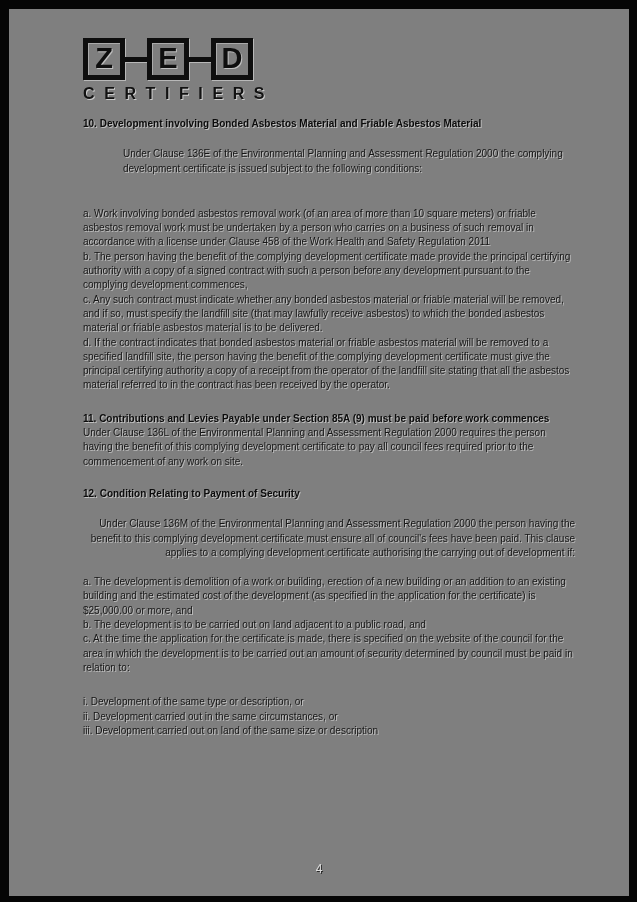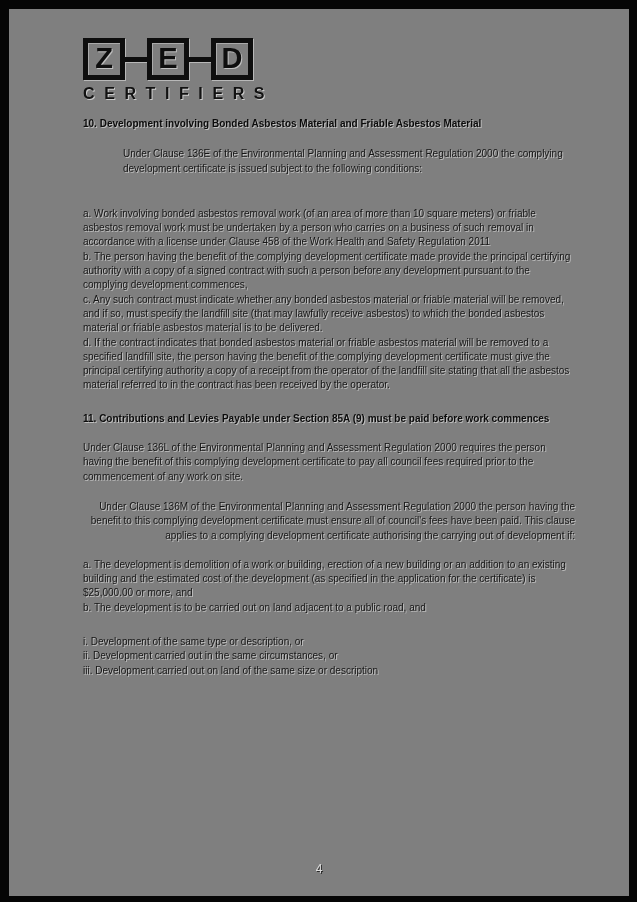--- a/index.html
+++ b/index.html
@@ -53,21 +53,21 @@
     text-shadow:1px 1px 0 rgba(255,255,255,0.5);
   }
   .heading{
     font-weight:bold;
     color:#0c0c0c;
   }
   .h10{margin-top:14px;}
   .p10-intro{margin-top:16px;margin-left:40px;}
   .b10{margin-top:31px;}
   .h11{margin-top:19px;}
-  .p11-intro{margin-top:15px;}
+  .p11-intro{margin-top:0;}
   .h12{margin-top:18px;}
   .p12-intro{margin-top:16px;text-align:right;}
   .b12{margin-top:15px;}
   .l12{margin-top:20px;}
   .item{margin:0;}
   
   .page-number{
     position:absolute;
     bottom:20px;left:50%;
     transform:translateX(-50%);
@@ -104,24 +104,26 @@
     <div class="txt b10">
       <div class="item">a. Work involving bonded asbestos removal work (of an area of more than 10 square meters) or friable asbestos removal work must be undertaken by a person who carries on a business of such removal in accordance with a license under Clause 458 of the Work Health and Safety Regulation 2011</div>
       <div class="item">b. The person having the benefit of the complying development certificate made provide the principal certifying authority with a copy of a signed contract with such a person before any development pursuant to the complying development commences,</div>
       <div class="item">c. Any such contract must indicate whether any bonded asbestos material or friable material will be removed, and if so, must specify the landfill site (that may lawfully receive asbestos) to which the bonded asbestos material or friable asbestos material is to be delivered.</div>
       <div class="item">d. If the contract indicates that bonded asbestos material or friable asbestos material will be removed to a specified landfill site, the person having the benefit of the complying development certificate must give the principal certifying authority a copy of a receipt from the operator of the landfill site stating that all the asbestos material referred to in the contract has been received by the operator.</div>
     </div>
 
     <div class="txt heading h11">11. Contributions and Levies Payable under Section 85A (9) must be paid before work commences</div>
     <div class="txt p11-intro">Under Clause 136L of the Environmental Planning and Assessment Regulation 2000 requires the person having the benefit of this complying development certificate to pay all council fees required prior to the commencement of any work on site.</div>
 
+    <div class="txt heading h12">12. Condition Relating to Payment of Security</div>
     <div class="txt p12-intro">Under Clause 136M of the Environmental Planning and Assessment Regulation 2000 the person having the benefit to this complying development certificate must ensure all of council's fees have been paid. This clause applies to a complying development certificate authorising the carrying out of development if:</div>
     <div class="txt b12">
       <div class="item">a. The development is demolition of a work or building, erection of a new building or an addition to an existing building and the estimated cost of the development (as specified in the application for the certificate) is $25,000.00 or more, and</div>
       <div class="item">b. The development is to be carried out on land adjacent to a public road, and</div>
+      <div class="item">c. At the time the application for the certificate is made, there is specified on the website of the council for the area in which the development is to be carried out an amount of security determined by council must be paid in relation to:</div>
     </div>
     <div class="txt l12">
       <div class="item">i. Development of the same type or description, or</div>
       <div class="item">ii. Development carried out in the same circumstances, or</div>
       <div class="item">iii. Development carried out on land of the same size or description</div>
     </div>
 
   </div>
 
   <div class="page-number">4</div>

